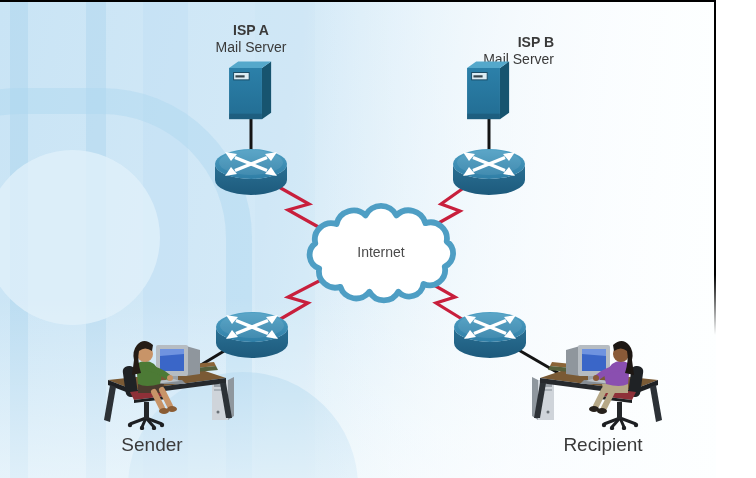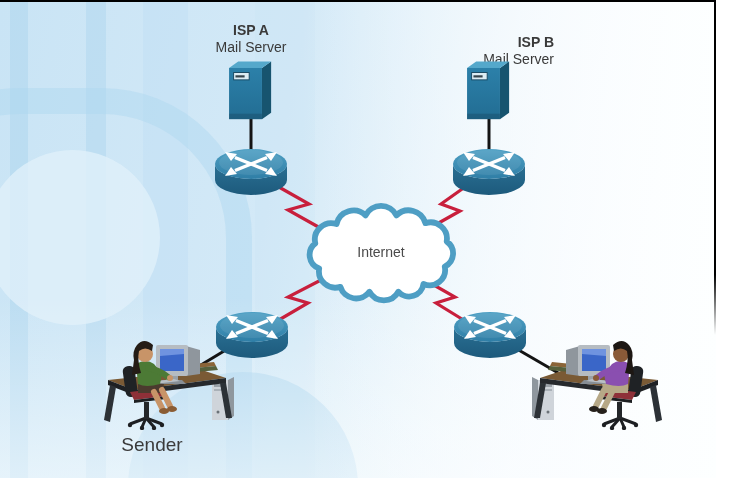--- a/index.html
+++ b/index.html
@@ -180,14 +180,15 @@
   </div>
 
   <svg class="abs" style="left:90px;top:330px;--shirt:#4c7a35;--hair:#241c16;--pants:#4b3a2e;--shin:#c89468;--shoe:#8a5c34;--skin:#c89468;--chair:#8e3038;" width="150" height="100" viewBox="0 0 150 100">
       <use href="#sym-ws"></use>
     </svg>
   <div class="device-label" style="left:92px;top:434px;width:120px;">Sender</div>
 
   <svg class="abs flip" style="left:526px;top:330px;--shirt:#8a4fb0;--hair:#1d1713;--pants:#b6a887;--shin:#b6a887;--shoe:#26211c;--skin:#8a5a38;--chair:#8e3038;" width="150" height="100" viewBox="0 0 150 100">
       <use href="#sym-ws"></use>
     </svg>
+  <div class="device-label" style="left:543px;top:434px;width:120px;">Recipient</div>
 
 </div>
 
 </body></html>

